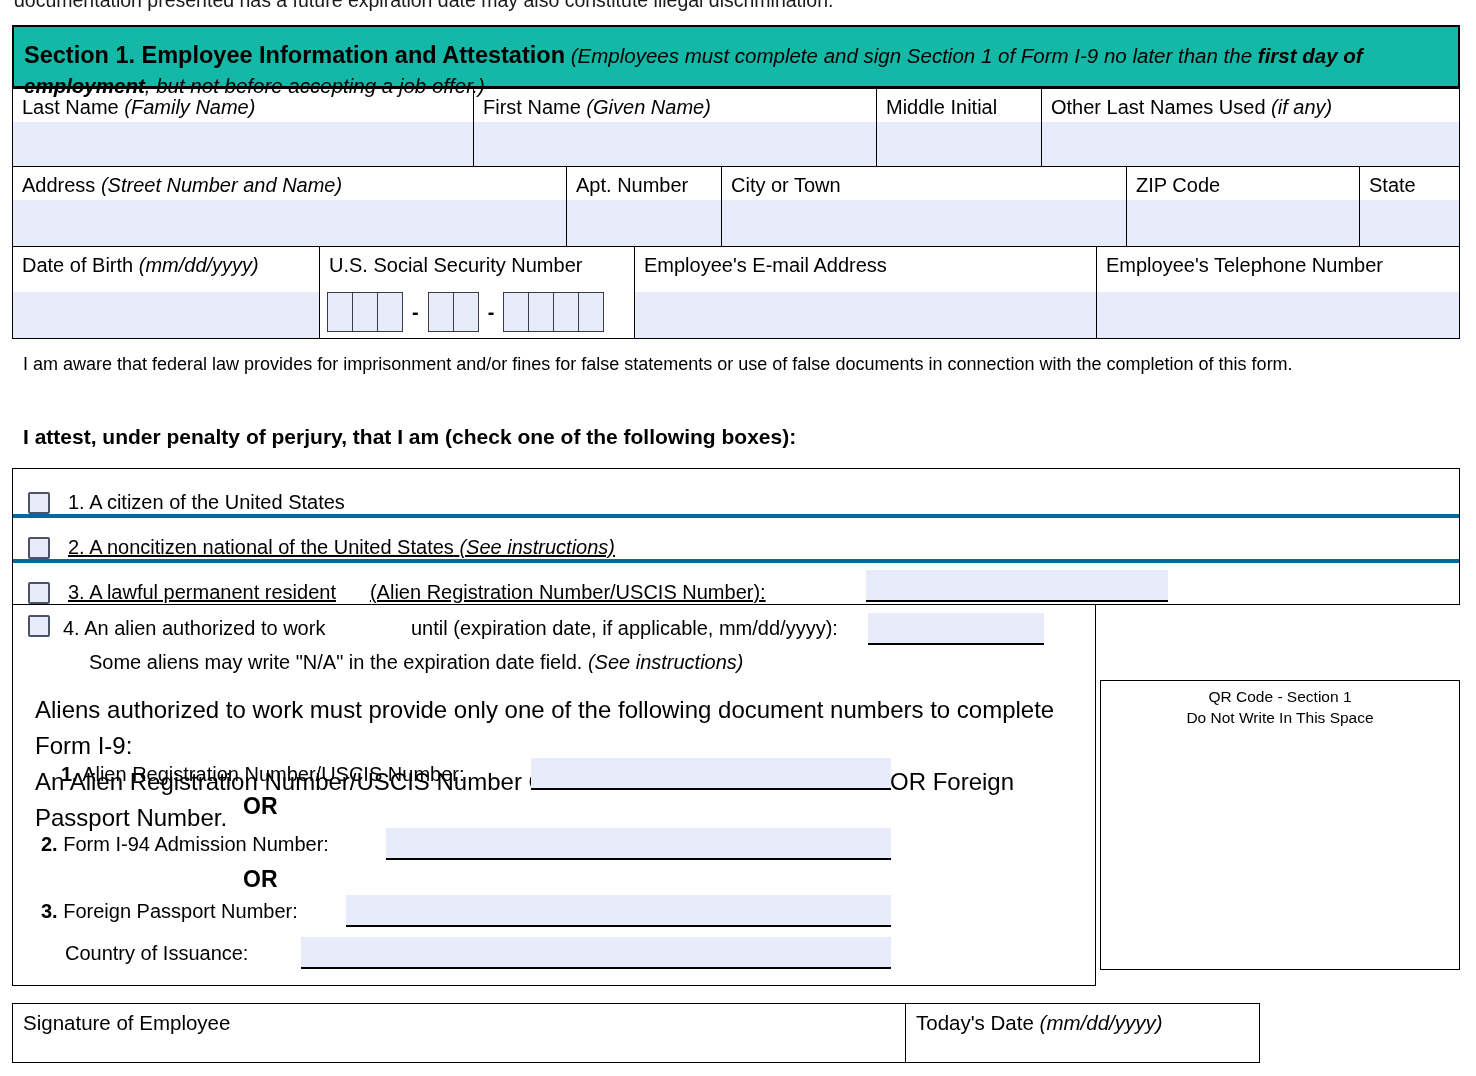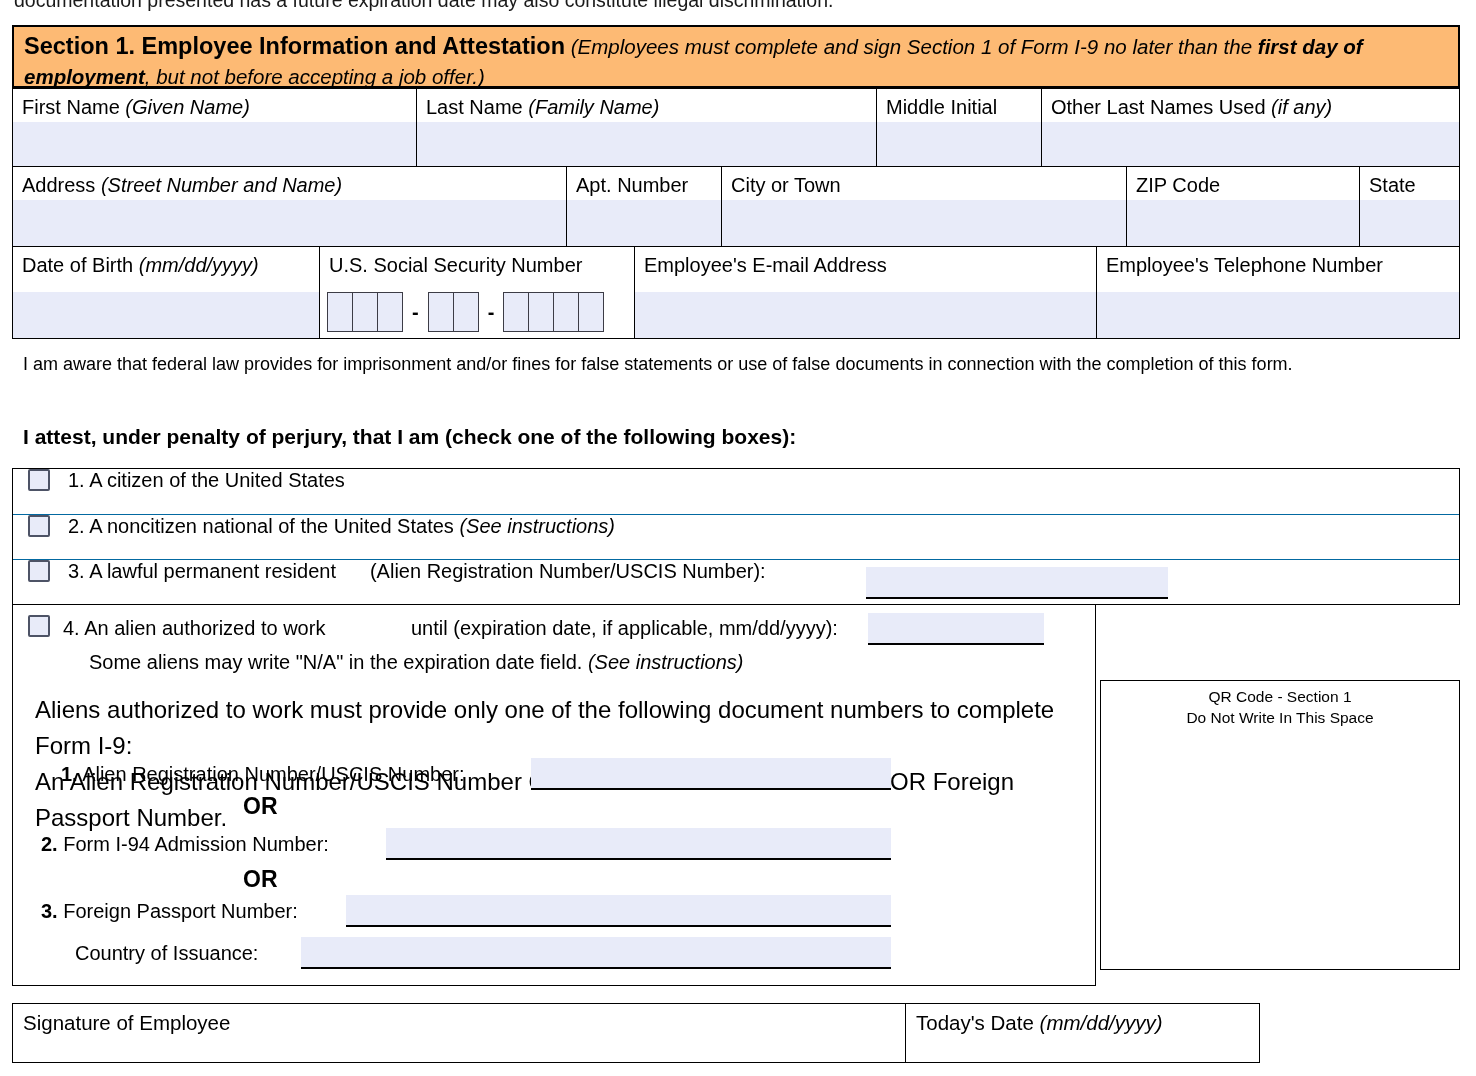--- a/index.html
+++ b/index.html
@@ -21,23 +21,23 @@
     font-size: 19.5px;
     color: #1a1a1a;
     white-space: nowrap;
   }
 
   
   .header-box {
     position: absolute;
     left: 12px; top: 25px;
     width: 1448px; height: 63px;
-    background: #fdba74;
+    background: #14b8a6;
     border: 2px solid #000;
-    padding: 3px 10px;
+    padding: 12px 10px;
     font-size: 20.5px;
     font-style: italic;
     line-height: 1.4;
   }
   .header-title {
     font-style: normal;
     font-weight: bold;
     font-size: 23.5px;
   }
   .bi { font-weight: bold; }
@@ -117,26 +117,26 @@
   
   .choices-box {
     position: absolute;
     left: 12px; top: 468px;
     width: 1448px;
     border: 1px solid #000;
   }
   .choice-row {
     position: relative;
     display: flex;
-    align-items: flex-start;
+    align-items: flex-end;
     height: 45px;
     padding-left: 15px;
     font-size: 20px;
   }
-  .choice-row + .choice-row { border-top: 1px solid #0369a1; }
+  .choice-row + .choice-row { border-top: 4px solid #0369a1; text-decoration: underline; }
   .checkbox {
     width: 22px; height: 22px;
     background: #e8ebf9;
     border: 2px solid #4d5366;
     border-radius: 2px;
     margin-right: 18px;
     flex-shrink: 0;
   }
   .gap-label { margin-left: 34px; }
   .ufield {
@@ -172,21 +172,21 @@
   }
   .doc-line-num { font-weight: bold; }
   .doc1-text { left: 28px; top: 158px; margin-left: 20px; }
   .doc1-field { left: 518px; top: 153px; width: 360px; height: 32px; }
   .or1 { left: 230px; top: 188px; font-weight: bold; font-size: 23px; }
   .doc2-text { left: 28px; top: 228px; }
   .doc2-field { left: 373px; top: 223px; width: 505px; height: 32px; }
   .or2 { left: 230px; top: 261px; font-weight: bold; font-size: 23px; }
   .doc3-text { left: 28px; top: 295px; }
   .doc3-field { left: 333px; top: 290px; width: 545px; height: 32px; }
-  .country-text { left: 62px; top: 337px; }
+  .country-text { left: 52px; top: 337px; }
   .country-field { left: 288px; top: 332px; width: 590px; height: 32px; }
 
   
   .qr-box {
     position: absolute;
     left: 1100px; top: 680px;
     width: 360px; height: 290px;
     border: 1px solid #000;
     text-align: center;
     padding-top: 6px;
@@ -214,28 +214,28 @@
   <div class="clipped-top">documentation presented has a future expiration date may also constitute illegal discrimination.</div>
 
   <div class="header-box">
     <span class="header-title">Section 1. Employee Information and Attestation</span>
     <span><span>(Employees must complete and sign Section 1 of Form I-9 no later than the </span><span class="bi">first day of employment</span><span>, but not before accepting a job offer.)</span></span>
   </div>
 
   <div class="form-table">
 
     <div class="trow r1">
+      <div class="tcell w-last">
+        <span>Last Name</span>
+        <span class="it">(Family Name)</span>
+        <div class="fill h44"></div>
+      </div>
       <div class="tcell w-first">
         <span>First Name</span>
         <span class="it">(Given Name)</span>
-        <div class="fill h44"></div>
-      </div>
-      <div class="tcell w-last">
-        <span>Last Name</span>
-        <span class="it">(Family Name)</span>
         <div class="fill h44"></div>
       </div>
       <div class="tcell w-mi">
         <span>Middle Initial</span>
         <div class="fill h44"></div>
       </div>
       <div class="tcell w-other">
         <span>Other Last Names Used</span>
         <span class="it">(if any)</span>
         <div class="fill h44"></div>

